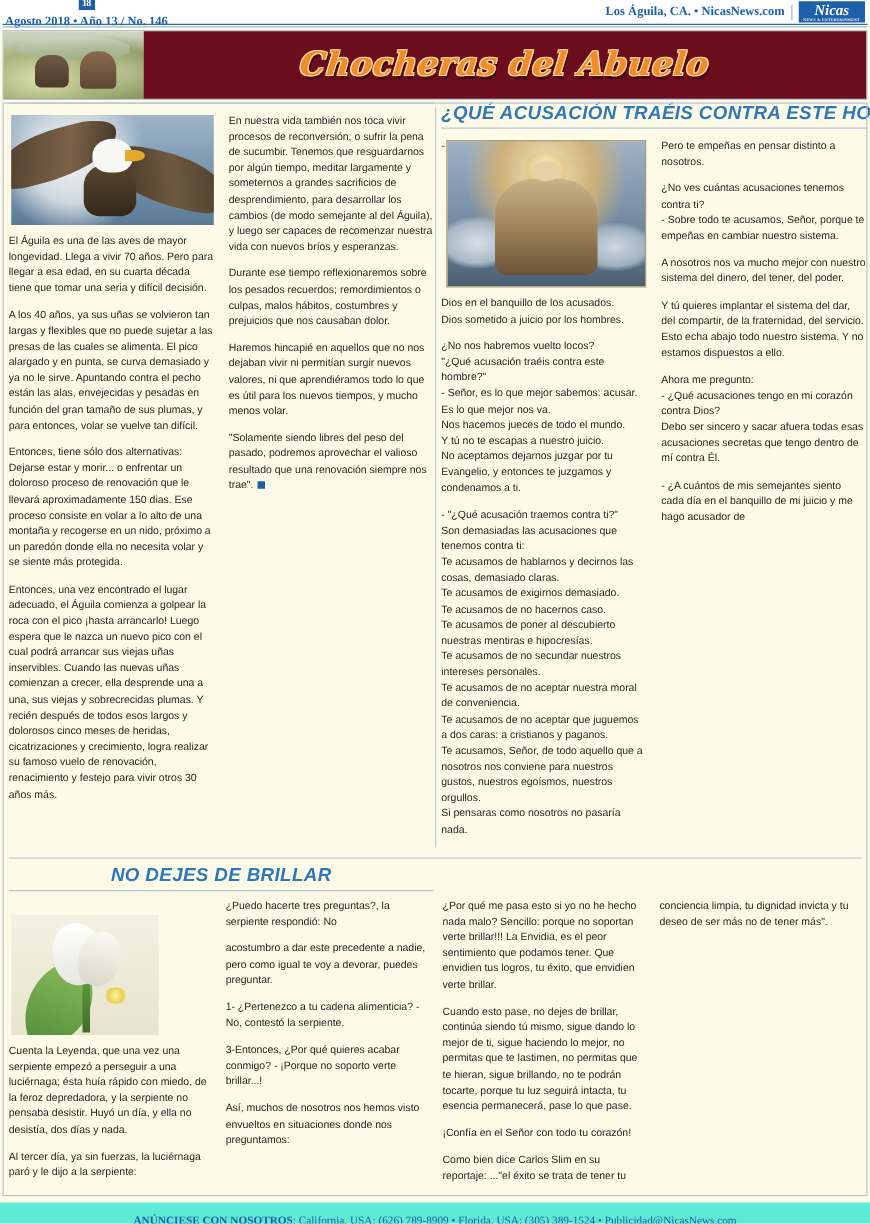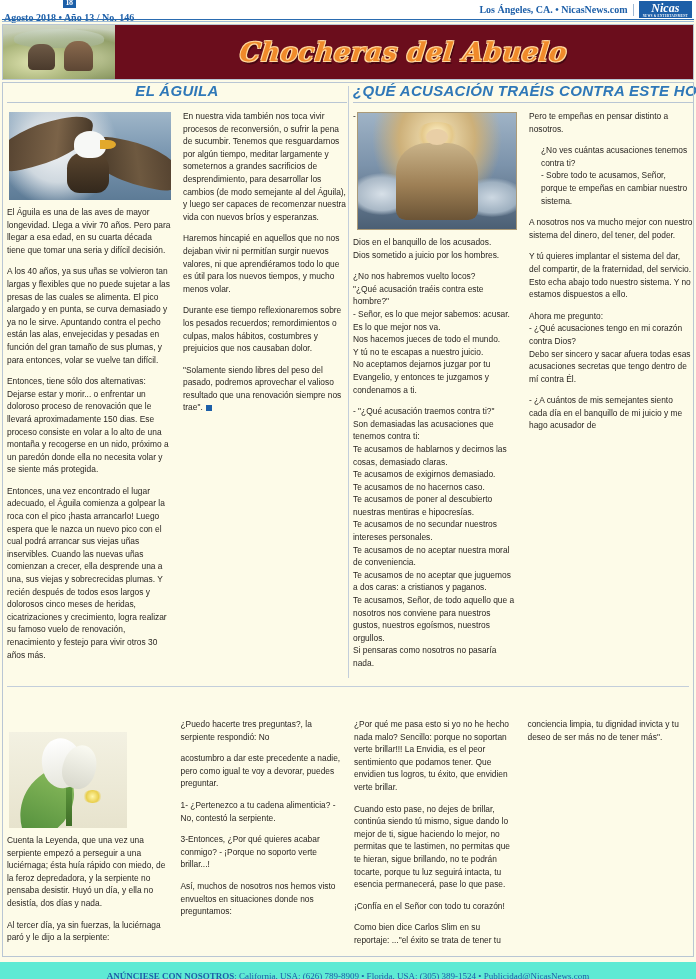--- a/index.html
+++ b/index.html
@@ -345,21 +345,21 @@
 <body>
 
 <div class="page">
 
   <div class="masthead">
     <div class="mast-left">
       <span class="page-num-box">18</span>
       <span class="mast-date">Agosto 2018 • Año 13 / No. 146</span>
     </div>
     <div class="mast-right">
-      <span class="mast-city">Los Ángeles, CA. • NicasNews.com</span>
+      <span class="mast-city">Los Águila, CA. • NicasNews.com</span>
       <span class="mast-sep"></span>
       <span class="nicas-logo">
         <span>Nicas</span>
         <span class="sub">NEWS &amp; ENTERTAINMENT</span>
       </span>
     </div>
   </div>
   <div class="rule-top"></div>
 
   <div class="banner-row">
@@ -369,38 +369,37 @@
     <div class="banner-maroon">
       <span class="banner-title">Chocheras del Abuelo</span>
     </div>
   </div>
 
   <div class="content">
 
     <div class="top-section">
 
       <div class="half half-left">
-        <div class="headline">EL ÁGUILA</div>
         <div class="headline-rule"></div>
         <div class="half-body">
           <div class="cols2 col-text">
             <div class="eagle-photo">
               <div class="wing-a"></div>
               <div class="wing-b"></div>
               <div class="body"></div>
               <div class="head"></div>
               <div class="beak"></div>
             </div>
             <p>El Águila es una de las aves de mayor longevidad. Llega a vivir 70 años. Pero para llegar a esa edad, en su cuarta década tiene que tomar una seria y difícil decisión.</p>
             <p>A los 40 años, ya sus uñas se volvieron tan largas y flexibles que no puede sujetar a las presas de las cuales se alimenta. El pico alargado y en punta, se curva demasiado y ya no le sirve. Apuntando contra el pecho están las alas, envejecidas y pesadas en función del gran tamaño de sus plumas, y para entonces, volar se vuelve tan difícil.</p>
             <p>Entonces, tiene sólo dos alternativas: Dejarse estar y morir... o enfrentar un doloroso proceso de renovación que le llevará aproximadamente 150 dias. Ese proceso consiste en volar a lo alto de una montaña y recogerse en un nido, próximo a un paredón donde ella no necesita volar y se siente más protegida.</p>
             <p>Entonces, una vez encontrado el lugar adecuado, el Águila comienza a golpear la roca con el pico ¡hasta arrancarlo! Luego espera que le nazca un nuevo pico con el cual podrá arrancar sus viejas uñas inservibles. Cuando las nuevas uñas comienzan a crecer, ella desprende una a una, sus viejas y sobrecrecidas plumas. Y recién después de todos esos largos y dolorosos cinco meses de heridas, cicatrizaciones y crecimiento, logra realizar su famoso vuelo de renovación, renacimiento y festejo para vivir otros 30 años más.</p>
             <p>En nuestra vida también nos toca vivir procesos de reconversión, o sufrir la pena de sucumbir. Tenemos que resguardarnos por algún tiempo, meditar largamente y someternos a grandes sacrificios de desprendimiento, para desarrollar los cambios (de modo semejante al del Águila), y luego ser capaces de recomenzar nuestra vida con nuevos bríos y esperanzas.</p>
+            <p>Durante ese tiempo reflexionaremos sobre los pesados recuerdos; remordimientos o culpas, malos hábitos, costumbres y prejuicios que nos causaban dolor.</p>
             <p>Haremos hincapié en aquellos que no nos dejaban vivir ni permitían surgir nuevos valores, ni que aprendiéramos todo lo que es útil para los nuevos tiempos, y mucho menos volar.</p>
-            <p>Durante ese tiempo reflexionaremos sobre los pesados recuerdos; remordimientos o culpas, malos hábitos, costumbres y prejuicios que nos causaban dolor.</p>
             <p><span>"Solamente siendo libres del peso del pasado, podremos aprovechar el valioso resultado que una renovación siempre nos trae".</span><span class="endmark"></span></p>
           </div>
         </div>
       </div>
 
       <div class="vdiv"></div>
 
       <div class="half half-right">
         <div class="headline">¿QUÉ ACUSACIÓN TRAÉIS CONTRA ESTE HOMBRE?</div>
         <div class="headline-rule"></div>
@@ -427,37 +426,43 @@
 Te acusamos de hablarnos y decirnos las cosas, demasiado claras.
 Te acusamos de exigirnos demasiado.
 Te acusamos de no hacernos caso.
 Te acusamos de poner al descubierto nuestras mentiras e hipocresías.
 Te acusamos de no secundar nuestros intereses personales.
 Te acusamos de no aceptar nuestra moral de conveniencia.
 Te acusamos de no aceptar que juguemos a dos caras: a cristianos y paganos.
 Te acusamos, Señor, de todo aquello que a nosotros nos conviene para nuestros gustos, nuestros egoísmos, nuestros orgullos.
 Si pensaras como nosotros no pasaría nada.
 Pero te empeñas en pensar distinto a nosotros.</p>
-            <p style="white-space: pre-line; margin-left: 12px;">¿No ves cuántas acusaciones tenemos contra ti?
+            <p style="white-space: pre-line;">¿No ves cuántas acusaciones tenemos contra ti?
 - Sobre todo te acusamos, Señor, porque te empeñas en cambiar nuestro sistema.</p>
             <p>A nosotros nos va mucho mejor con nuestro sistema del dinero, del tener, del poder.</p>
             <p style="white-space: pre-line;">Y tú quieres implantar el sistema del dar, del compartir, de la fraternidad, del servicio.
 Esto echa abajo todo nuestro sistema. Y no estamos dispuestos a ello.</p>
             <p style="white-space: pre-line;">Ahora me pregunto:
 - ¿Qué acusaciones tengo en mi corazón contra Dios?
 Debo ser sincero y sacar afuera todas esas acusaciones secretas que tengo dentro de mí contra Él.</p>
             <p>- ¿A cuántos de mis semejantes siento cada día en el banquillo de mi juicio y me hago acusador de</p>
           </div>
         </div>
       </div>
     </div>
 
     <div class="hdiv"></div>
 
     <div class="bottom-section">
+      <div class="bottom-head-wrap">
+        <div class="bottom-headline">
+          <div class="headline">NO DEJES DE BRILLAR</div>
+          <div class="headline-rule"></div>
+        </div>
+      </div>
       <div class="bottom-cols col-text">
         <div class="firefly-photo">
           <div class="leaf"></div>
           <div class="stem"></div>
           <div class="petal-a"></div>
           <div class="petal-b"></div>
           <div class="glow"></div>
         </div>
         <p>Cuenta la Leyenda, que una vez una serpiente empezó a perseguir a una luciérnaga; ésta huía rápido con miedo, de la feroz depredadora, y la serpiente no pensaba desistir. Huyó un día, y ella no desistía, dos días y nada.</p>
         <p style="white-space: pre-line;">Al tercer día, ya sin fuerzas, la luciérnaga paró y le dijo a la serpiente:

